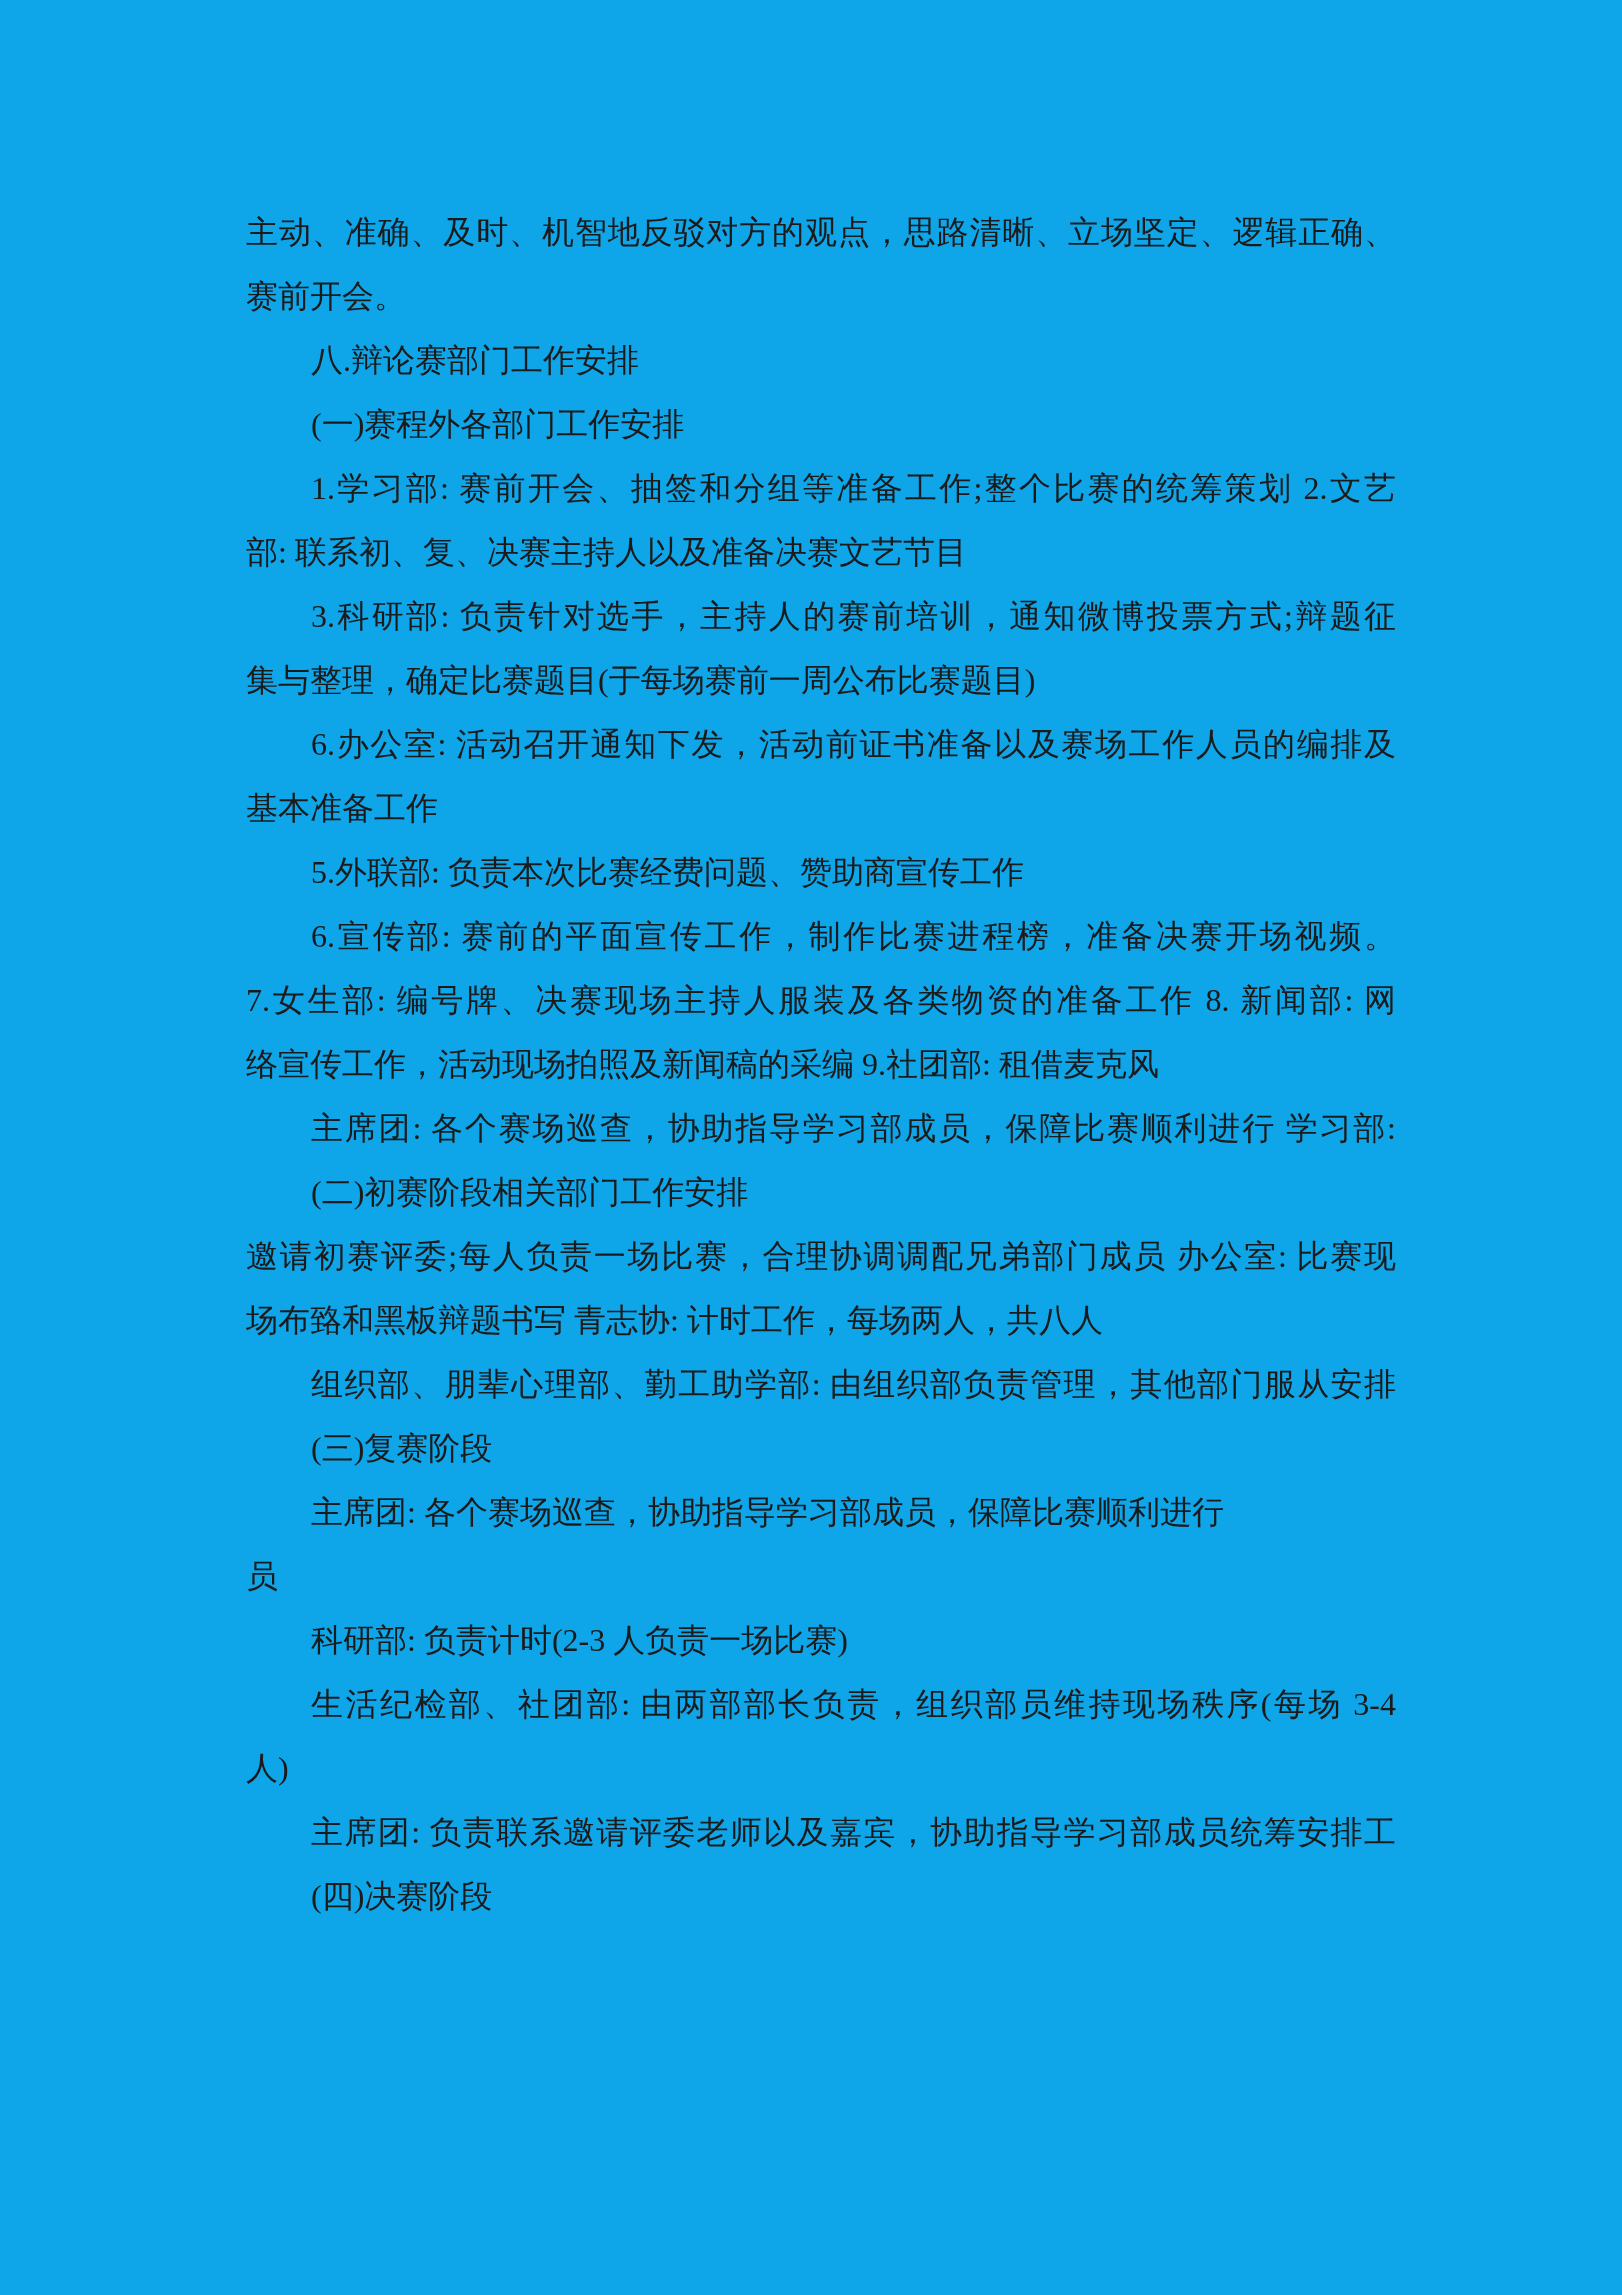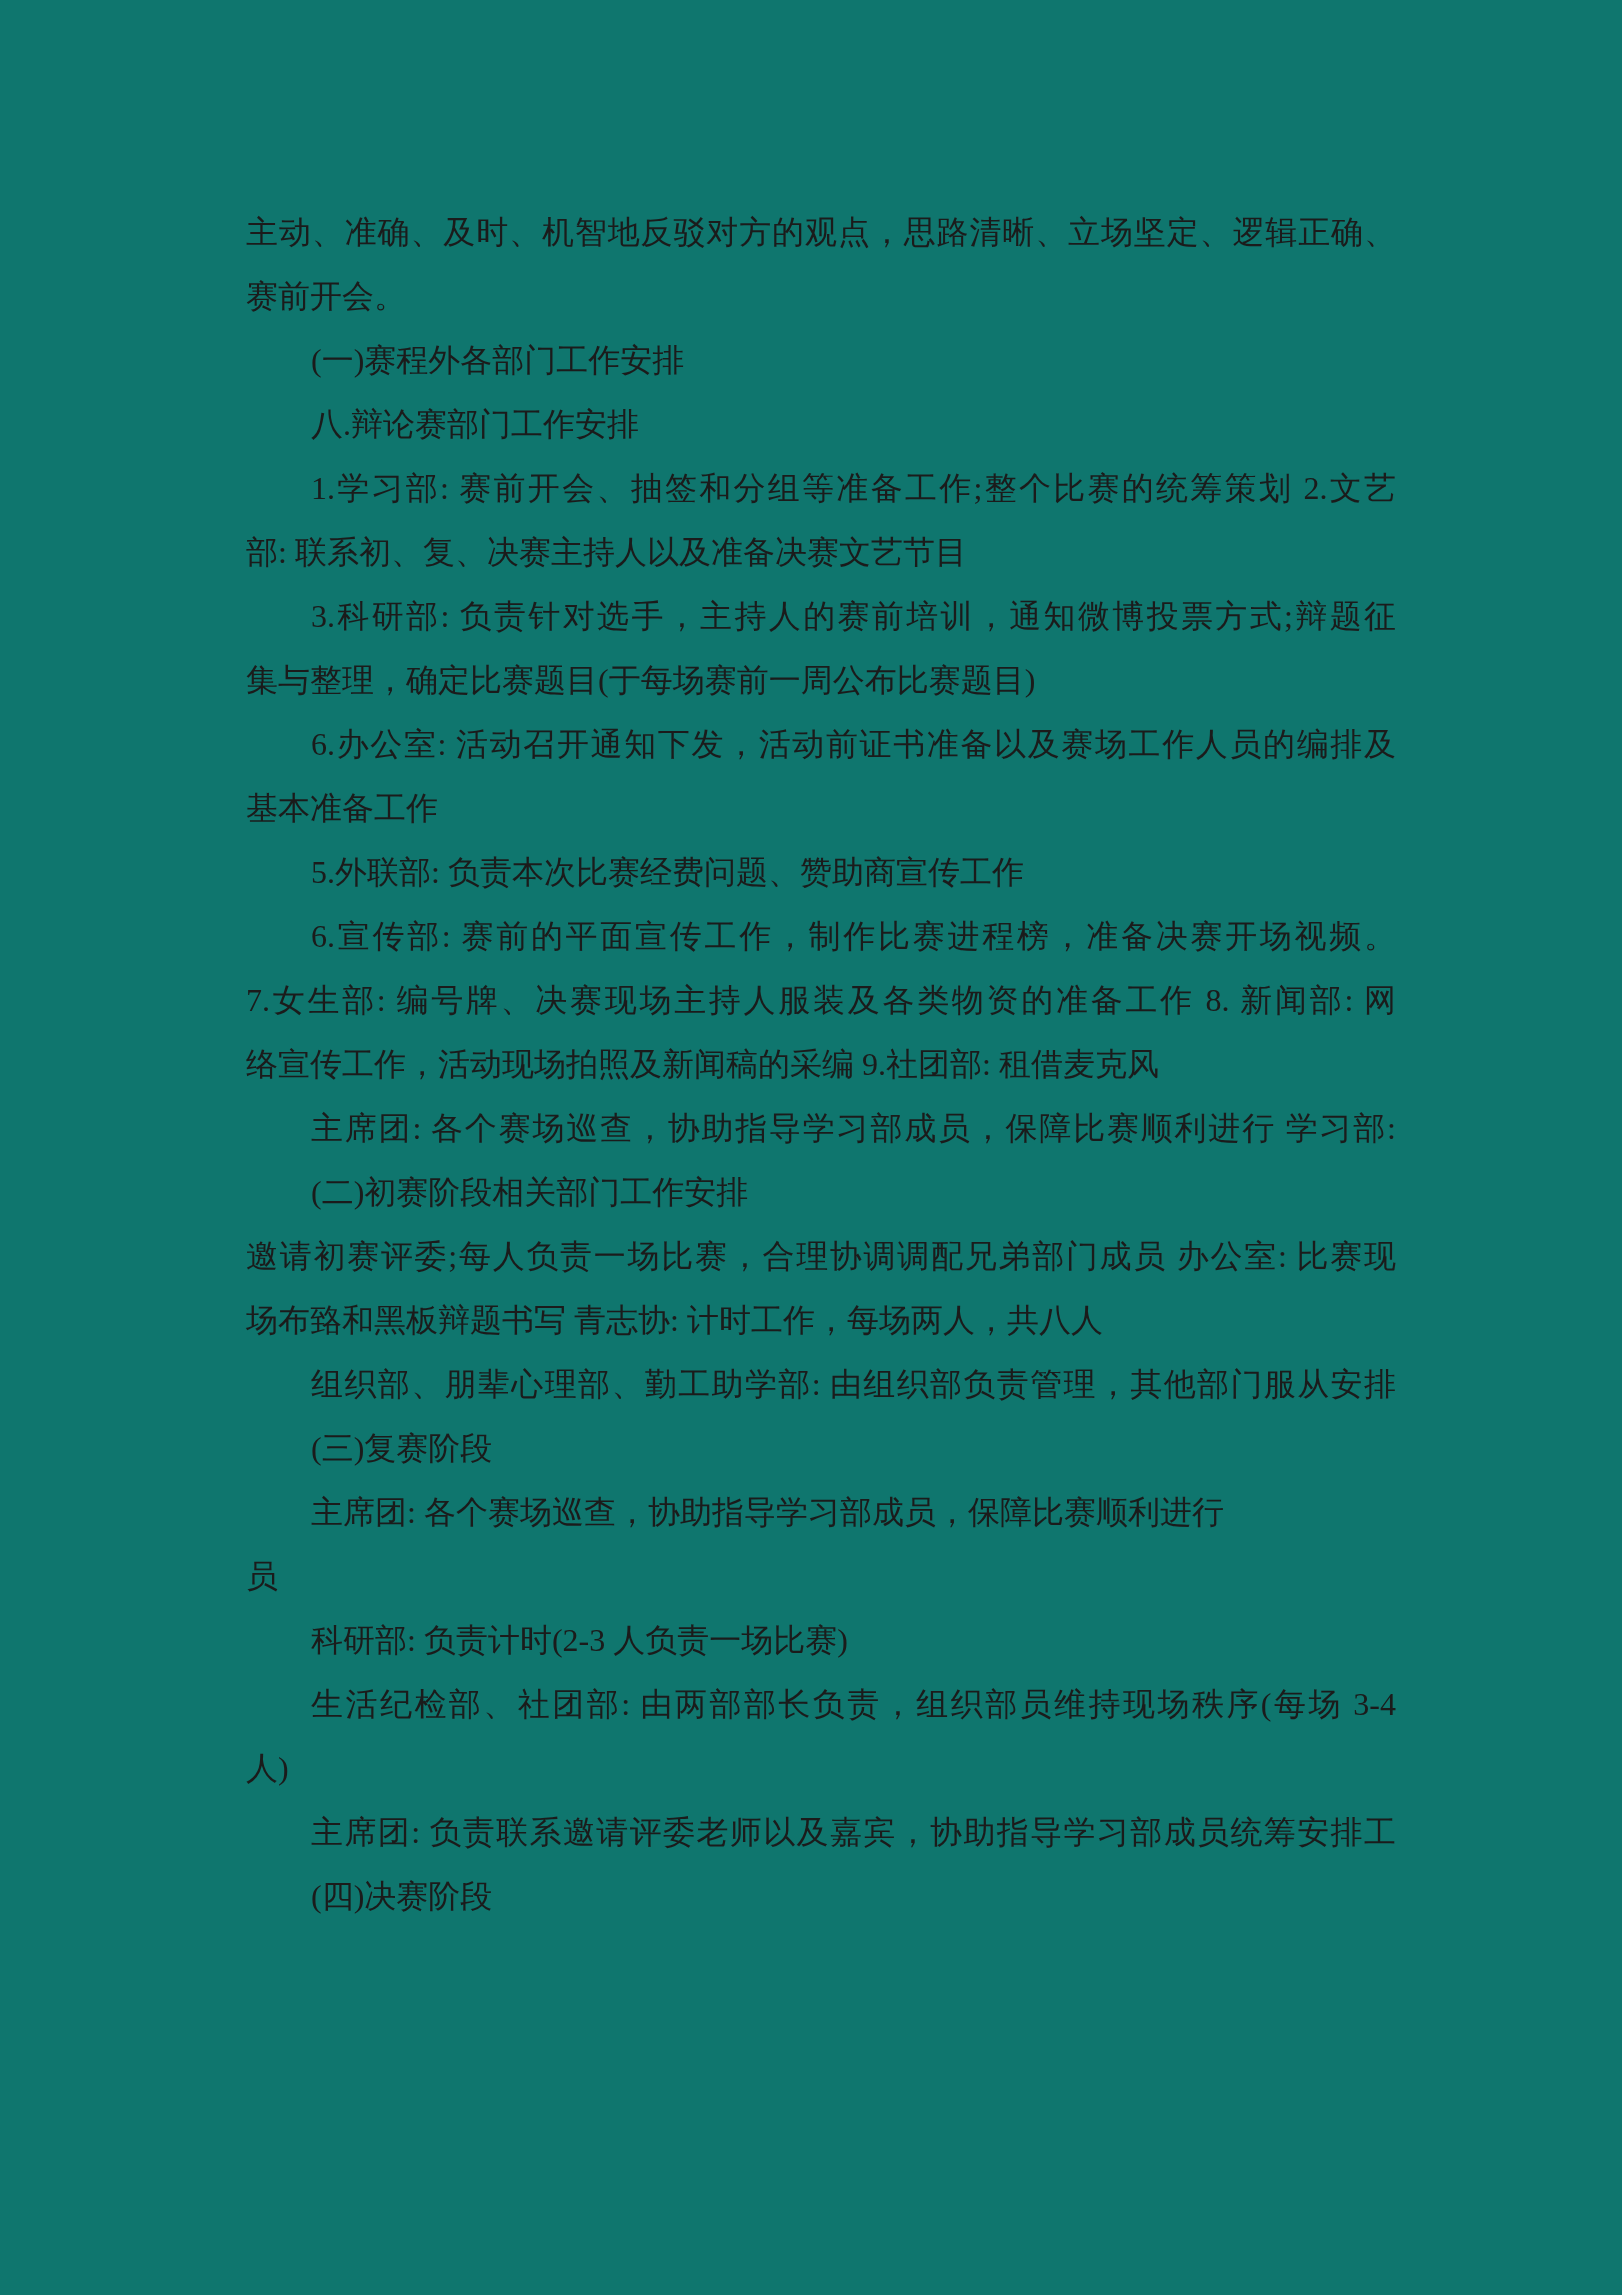--- a/index.html
+++ b/index.html
@@ -11,21 +11,21 @@
     height: 2295px;
     background: #fcfcfc;
     font-family: "Liberation Serif", "DejaVu Serif", serif;
   }
   .page {
     position: absolute;
     left: 0;
     top: 0;
     width: 1623px;
     height: 2295px;
-    background: #0f766e;
+    background: #0ea5e9;
     overflow: hidden;
   }
   .doc {
     position: absolute;
     left: 246px;
     top: 200px;
     width: 1150px;
     color: #1b1b1b;
     font-size: 32px;
     font-weight: 400;
@@ -45,22 +45,22 @@
     text-justify: auto;
   }
 </style>
 </head>
 <body>
 
 <div class="page">
   <div class="doc" id="doc-lines">
       <div class="line justify">主动、准确、及时、机智地反驳对方的观点，思路清晰、立场坚定、逻辑正确、</div>
       <div class="line">赛前开会。</div>
+      <div class="line indent">八.辩论赛部门工作安排</div>
       <div class="line indent">(一)赛程外各部门工作安排</div>
-      <div class="line indent">八.辩论赛部门工作安排</div>
       <div class="line indent justify">1.学习部: 赛前开会、抽签和分组等准备工作;整个比赛的统筹策划 2.文艺</div>
       <div class="line">部: 联系初、复、决赛主持人以及准备决赛文艺节目</div>
       <div class="line indent justify">3.科研部: 负责针对选手，主持人的赛前培训，通知微博投票方式;辩题征</div>
       <div class="line">集与整理，确定比赛题目(于每场赛前一周公布比赛题目)</div>
       <div class="line indent justify">6.办公室: 活动召开通知下发，活动前证书准备以及赛场工作人员的编排及</div>
       <div class="line">基本准备工作</div>
       <div class="line indent">5.外联部: 负责本次比赛经费问题、赞助商宣传工作</div>
       <div class="line indent justify">6.宣传部: 赛前的平面宣传工作，制作比赛进程榜，准备决赛开场视频。</div>
       <div class="line justify">7.女生部: 编号牌、决赛现场主持人服装及各类物资的准备工作 8. 新闻部: 网</div>
       <div class="line">络宣传工作，活动现场拍照及新闻稿的采编 9.社团部: 租借麦克风</div>

